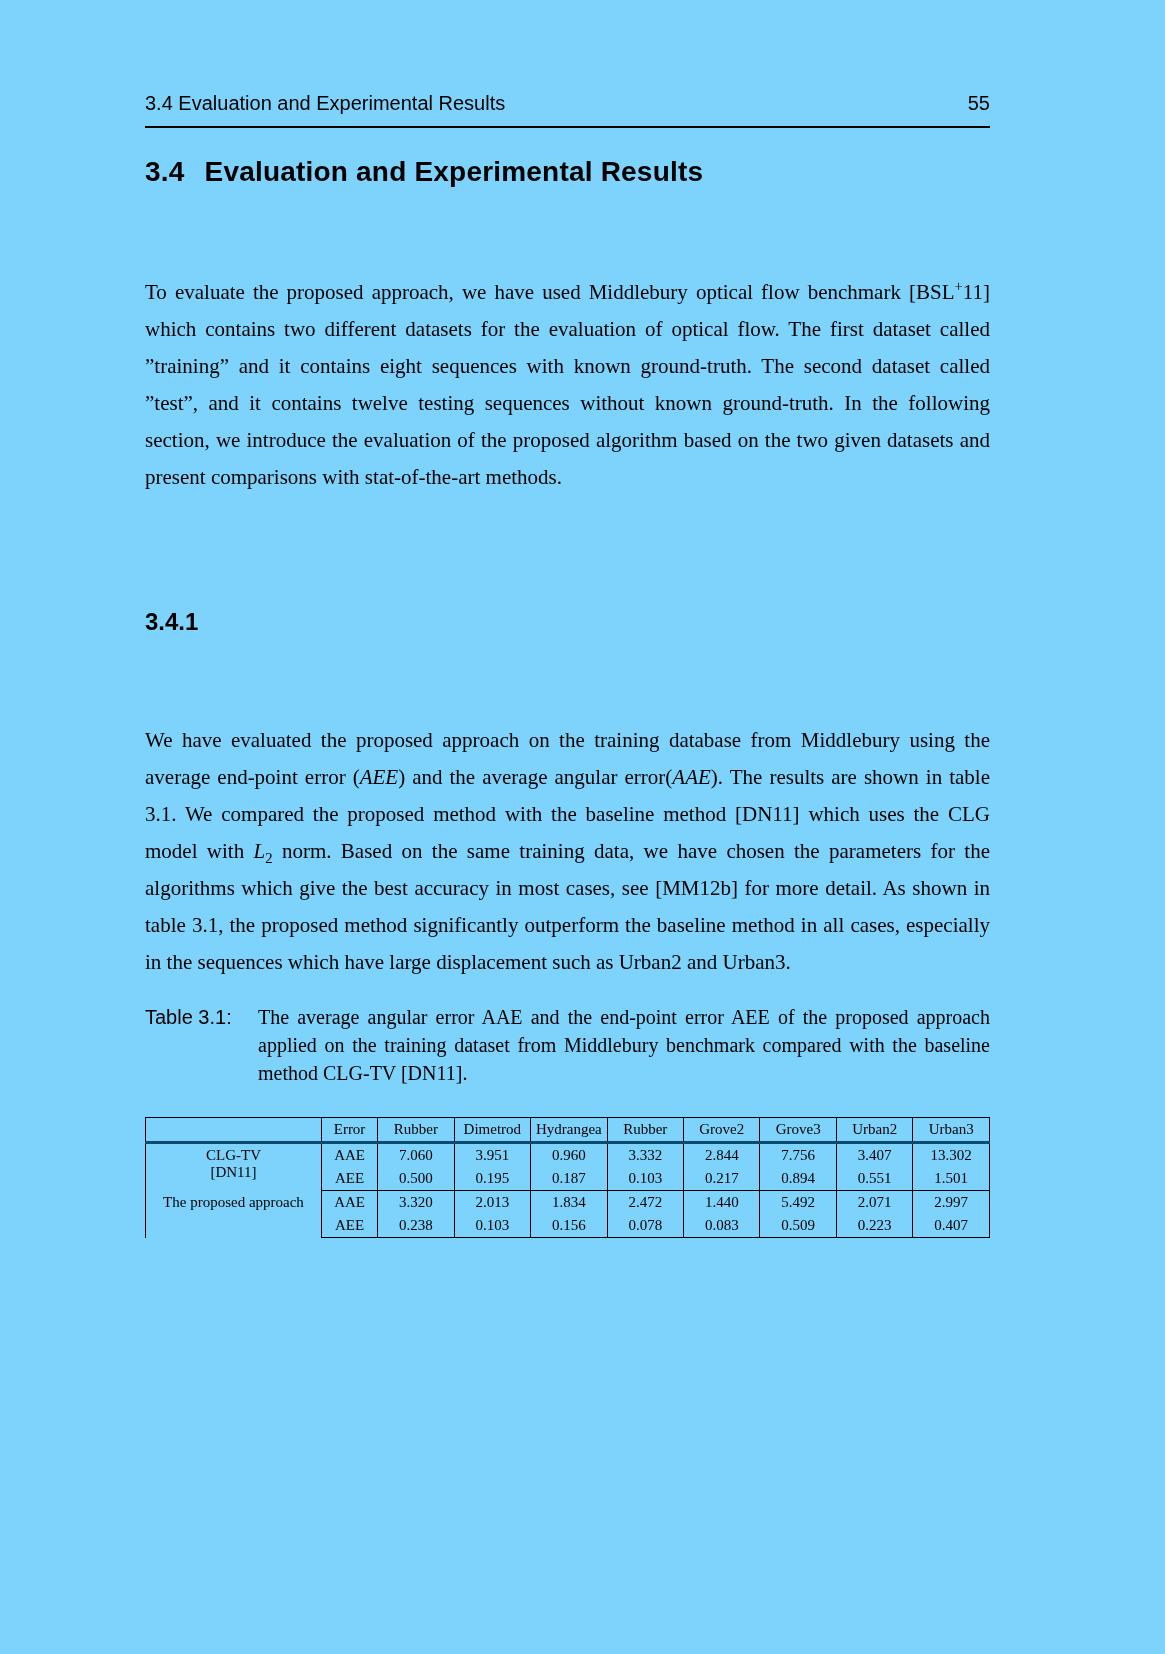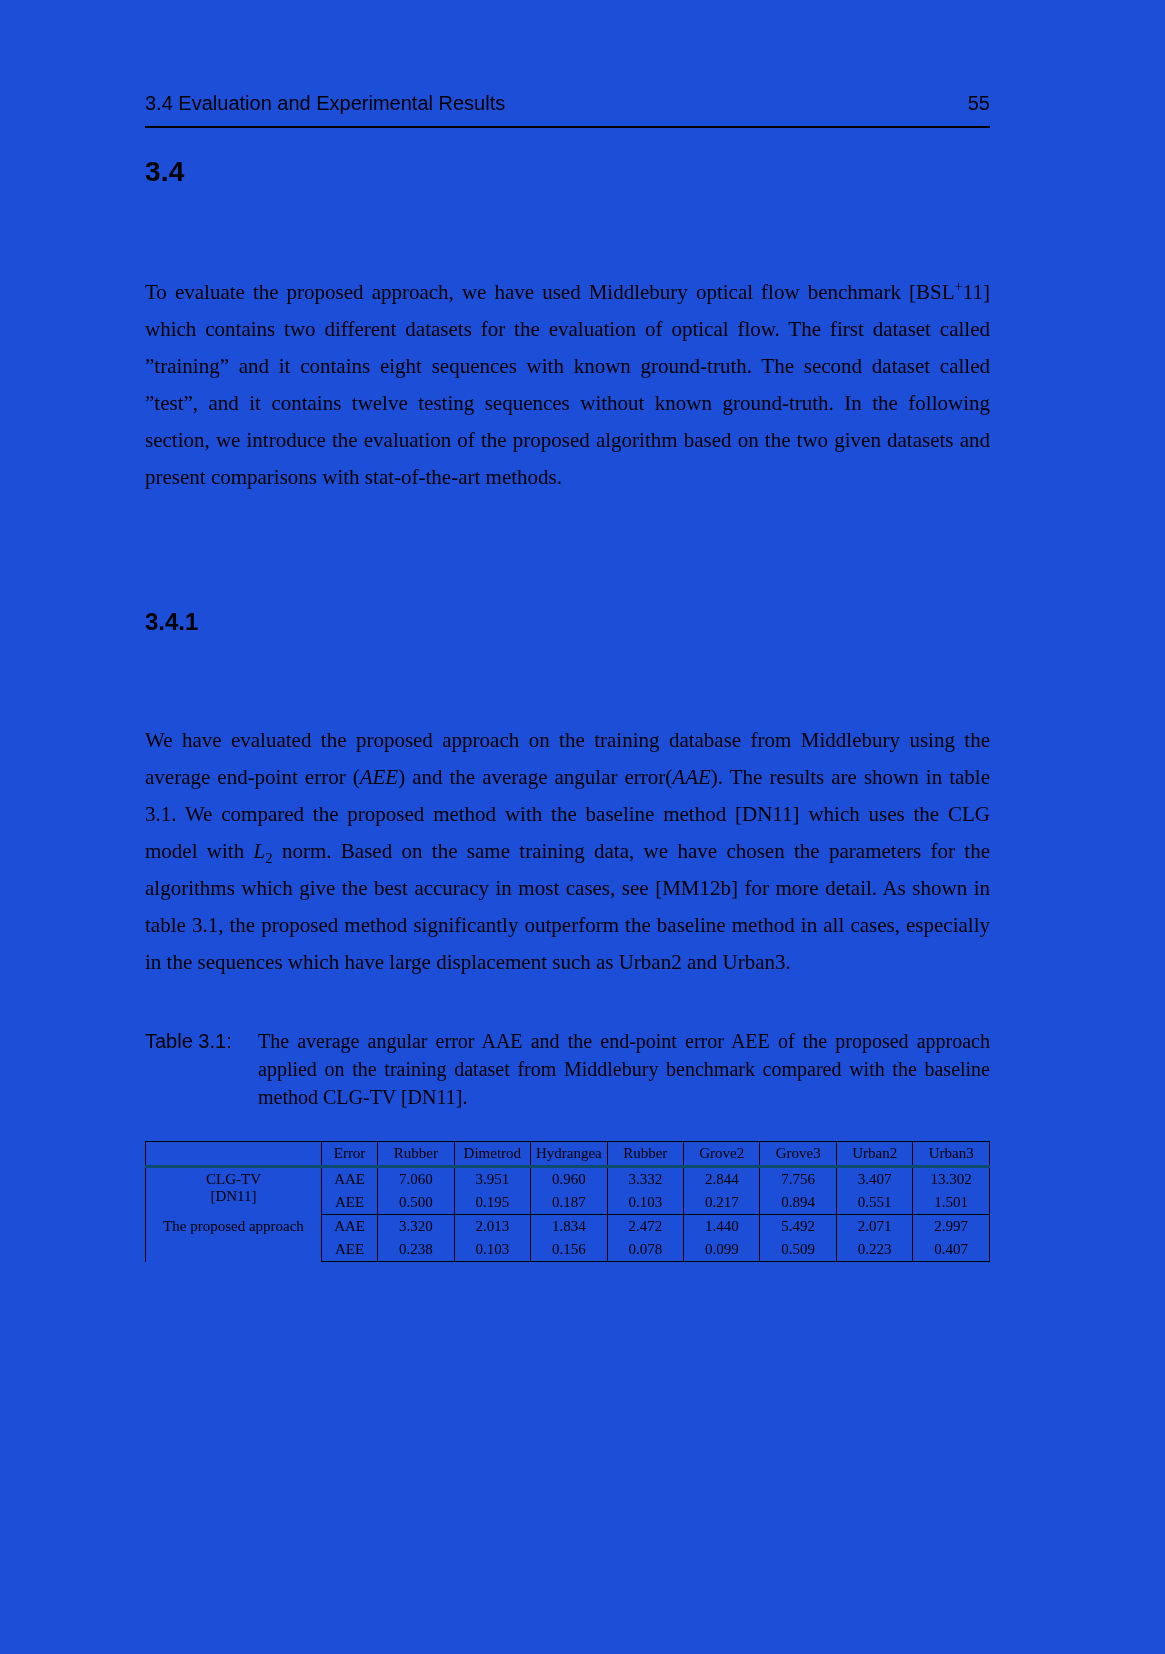--- a/index.html
+++ b/index.html
@@ -1,21 +1,21 @@
 <!DOCTYPE html>
 <html><head>
 <meta charset="utf-8">
 <style>
   html, body { margin: 0; padding: 0; background: #ffffff; }
   .page {
     position: relative;
     width: 1165px;
     height: 1654px;
     margin: 0 auto;
-    background: #1d4ed8;
+    background: #7dd3fc;
     box-sizing: border-box;
     padding: 0 175px 0 145px;
     overflow: hidden;
     color: #000000;
     font-family: "Liberation Serif", "DejaVu Serif", serif;
   }
 
   
   .running-head {
     display: flex;
@@ -59,21 +59,21 @@
   }
   p.p1 { margin-top: 86px; }
   p.p2 { margin-top: 86px; }
   .sup-mark { font-size: 70%; vertical-align: super; line-height: 0; }
   .sub-mark { font-size: 70%; vertical-align: sub; line-height: 0; }
   em.math-var { font-style: italic; }
 
   
   .caption {
     position: relative;
-    margin-top: 46px;
+    margin-top: 22px;
     padding-left: 113px;
     font-size: 20px;
     line-height: 28px;
     text-align: justify;
   }
   .cap-label {
     position: absolute;
     left: 0;
     top: 0;
     font-family: "Liberation Sans", "DejaVu Sans", sans-serif;
@@ -119,20 +119,21 @@
 <div class="page">
 
   <div class="running-head">
     <span>3.4 Evaluation and Experimental Results</span>
     <span>55</span>
   </div>
   <hr class="head-rule">
 
   <h1 class="section-heading">
     <span>3.4</span>
+    <span>Evaluation and Experimental Results</span>
   </h1>
 
   <p class="body p1"><span>To evaluate the proposed approach, we have used Middlebury optical flow benchmark [BSL</span><span class="sup-mark">+</span><span>11] which contains two different datasets for the evaluation of optical flow. The first dataset called ”training” and it contains eight sequences with known ground-truth. The second dataset called ”test”, and it contains twelve testing sequences without known ground-truth. In the following section, we introduce the evaluation of the proposed algorithm based on the two given datasets and present comparisons with stat-of-the-art methods.</span></p>
 
   <h2 class="subsection-heading">
     <span>3.4.1</span>
   </h2>
 
   <p class="body p2"><span>We have evaluated the proposed approach on the training database from Middlebury using the average end-point error (</span><em class="math-var">AEE</em><span>) and the average angular error(</span><em class="math-var">AAE</em><span>). The results are shown in table 3.1. We compared the proposed method with the baseline method [DN11] which uses the CLG model with </span><em class="math-var">L</em><span class="sub-mark">2</span><span> norm. Based on the same training data, we have chosen the parameters for the algorithms which give the best accuracy in most cases, see [MM12b] for more detail. As shown in table 3.1, the proposed method significantly outperform the baseline method in all cases, especially in the sequences which have large displacement such as Urban2 and Urban3.</span></p>
 
@@ -196,21 +197,21 @@
         <td>5.492</td>
         <td>2.071</td>
         <td>2.997</td>
       </tr>
       <tr class="group-end">
         <td>AEE</td>
         <td>0.238</td>
         <td>0.103</td>
         <td>0.156</td>
         <td>0.078</td>
-        <td>0.099</td>
+        <td>0.083</td>
         <td>0.509</td>
         <td>0.223</td>
         <td>0.407</td>
       </tr>
     </tbody>
   </table>
 
 </div>
 
 </body></html>

